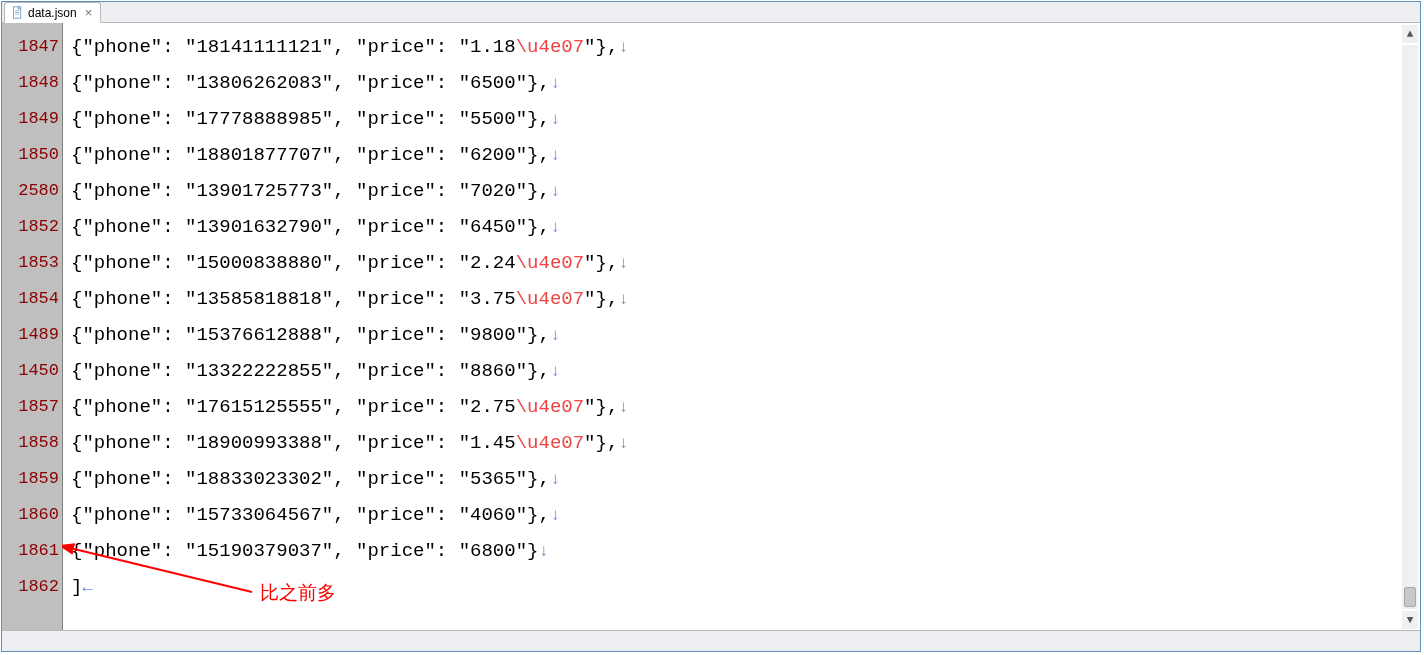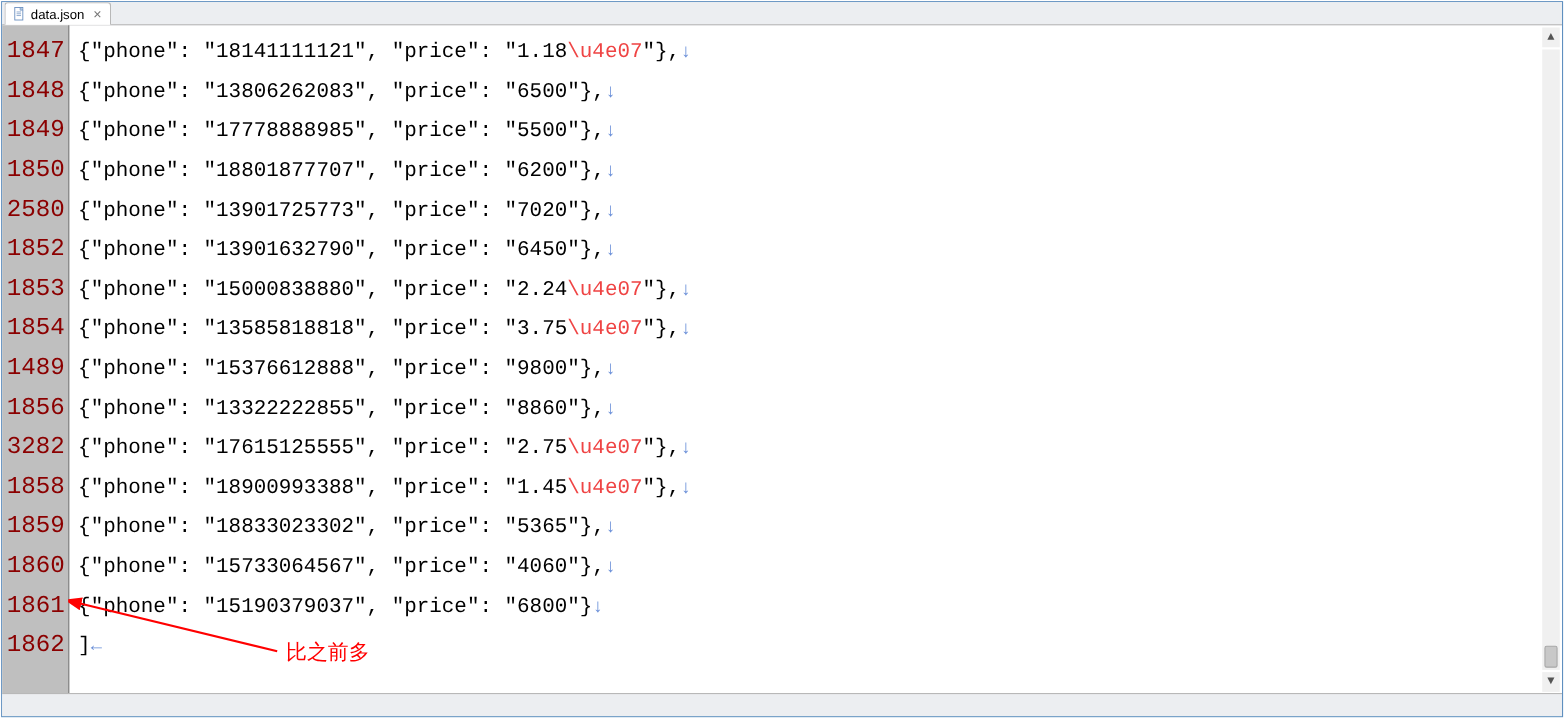--- a/index.html
+++ b/index.html
@@ -3,21 +3,21 @@
 <meta charset="utf-8">
 <style>
   html,body{margin:0;padding:0;width:1424px;height:655px;font-family:Consolas,"Courier New",monospace;font-size:18px;background:#fff;}
   .frame{border:1px solid #5f8fbf;width:1420px;height:651px;margin:1px;position:relative;background:#fff;box-sizing:border-box;}
   .tabbar{height:20px;background:#eceef1;border-bottom:1px solid #b8b8b8;display:flex;align-items:flex-end;font-family:Tahoma,Arial,sans-serif;font-size:12px;}
   .tab{display:flex;align-items:center;gap:4px;background:#fff;border:1px solid #b8b8b8;border-bottom:1px solid #fff;height:19px;padding:0 8px 0 6px;margin-left:2px;margin-bottom:-1px;border-radius:3px 3px 0 0;}
   .tab .fileicon{width:13px;height:13px;display:inline-block;}
   .tab .close{color:#777;margin-left:4px;font-size:13px;line-height:1;}
   .editor{display:flex;height:608px;position:relative;}
   .gutter{background:#bfbfbf;width:60px;text-align:right;padding-top:6px;border-right:1px solid #7f7f7f;}
-  .gutter div{color:#8b0000;font-weight:400;height:36px;line-height:36px;padding-right:3px;font-size:22px;}
+  .gutter div{color:#8b0000;font-weight:400;height:36px;line-height:36px;padding-right:3px;font-size:17px;}
   .code{flex:1;padding-top:6px;padding-left:8px;font-size:19px;line-height:36px;color:#000;white-space:pre;overflow:hidden;}
   .code .row{height:36px;}
   .esc{color:#ef4444;}
   .nl{color:#6a8fd8;font-size:17px;}
   .scrollbar{position:absolute;right:2px;top:22px;bottom:22px;width:16px;background:#f0f0f0;}
   .scroll-up,.scroll-down{position:absolute;right:2px;width:16px;height:18px;background:#f0f0f0;display:flex;align-items:center;justify-content:center;color:#555;font-size:11px;}
   .scroll-up{top:2px;}
   .scroll-down{bottom:2px;}
   .thumb{position:absolute;left:2px;right:2px;bottom:2px;height:18px;background:#c8c8c8;border:1px solid #a8a8a8;border-radius:2px;}
   .arrow{position:absolute;pointer-events:none;}
@@ -49,22 +49,22 @@
     <div class="gutter" id="gutter">
         <div>1847</div>
         <div>1848</div>
         <div>1849</div>
         <div>1850</div>
         <div>2580</div>
         <div>1852</div>
         <div>1853</div>
         <div>1854</div>
         <div>1489</div>
-        <div>1856</div>
-        <div>3282</div>
+        <div>1450</div>
+        <div>1857</div>
         <div>1858</div>
         <div>1859</div>
         <div>1860</div>
         <div>1861</div>
         <div>1862</div>
       </div>
     <div class="code" id="code"><div class="row">{"phone": "18141111121", "price": "1.18<span class="esc">\u4e07</span>"},<span class="nl">↓</span></div><div class="row">{"phone": "13806262083", "price": "6500"},<span class="nl">↓</span></div><div class="row">{"phone": "17778888985", "price": "5500"},<span class="nl">↓</span></div><div class="row">{"phone": "18801877707", "price": "6200"},<span class="nl">↓</span></div><div class="row">{"phone": "13901725773", "price": "7020"},<span class="nl">↓</span></div><div class="row">{"phone": "13901632790", "price": "6450"},<span class="nl">↓</span></div><div class="row">{"phone": "15000838880", "price": "2.24<span class="esc">\u4e07</span>"},<span class="nl">↓</span></div><div class="row">{"phone": "13585818818", "price": "3.75<span class="esc">\u4e07</span>"},<span class="nl">↓</span></div><div class="row">{"phone": "15376612888", "price": "9800"},<span class="nl">↓</span></div><div class="row">{"phone": "13322222855", "price": "8860"},<span class="nl">↓</span></div><div class="row">{"phone": "17615125555", "price": "2.75<span class="esc">\u4e07</span>"},<span class="nl">↓</span></div><div class="row">{"phone": "18900993388", "price": "1.45<span class="esc">\u4e07</span>"},<span class="nl">↓</span></div><div class="row">{"phone": "18833023302", "price": "5365"},<span class="nl">↓</span></div><div class="row">{"phone": "15733064567", "price": "4060"},<span class="nl">↓</span></div><div class="row">{"phone": "15190379037", "price": "6800"}<span class="nl">↓</span></div><div class="row">]<span class="nl">←</span></div></div>
 
     <div class="scroll-up">▲</div>
     <div class="scrollbar">

